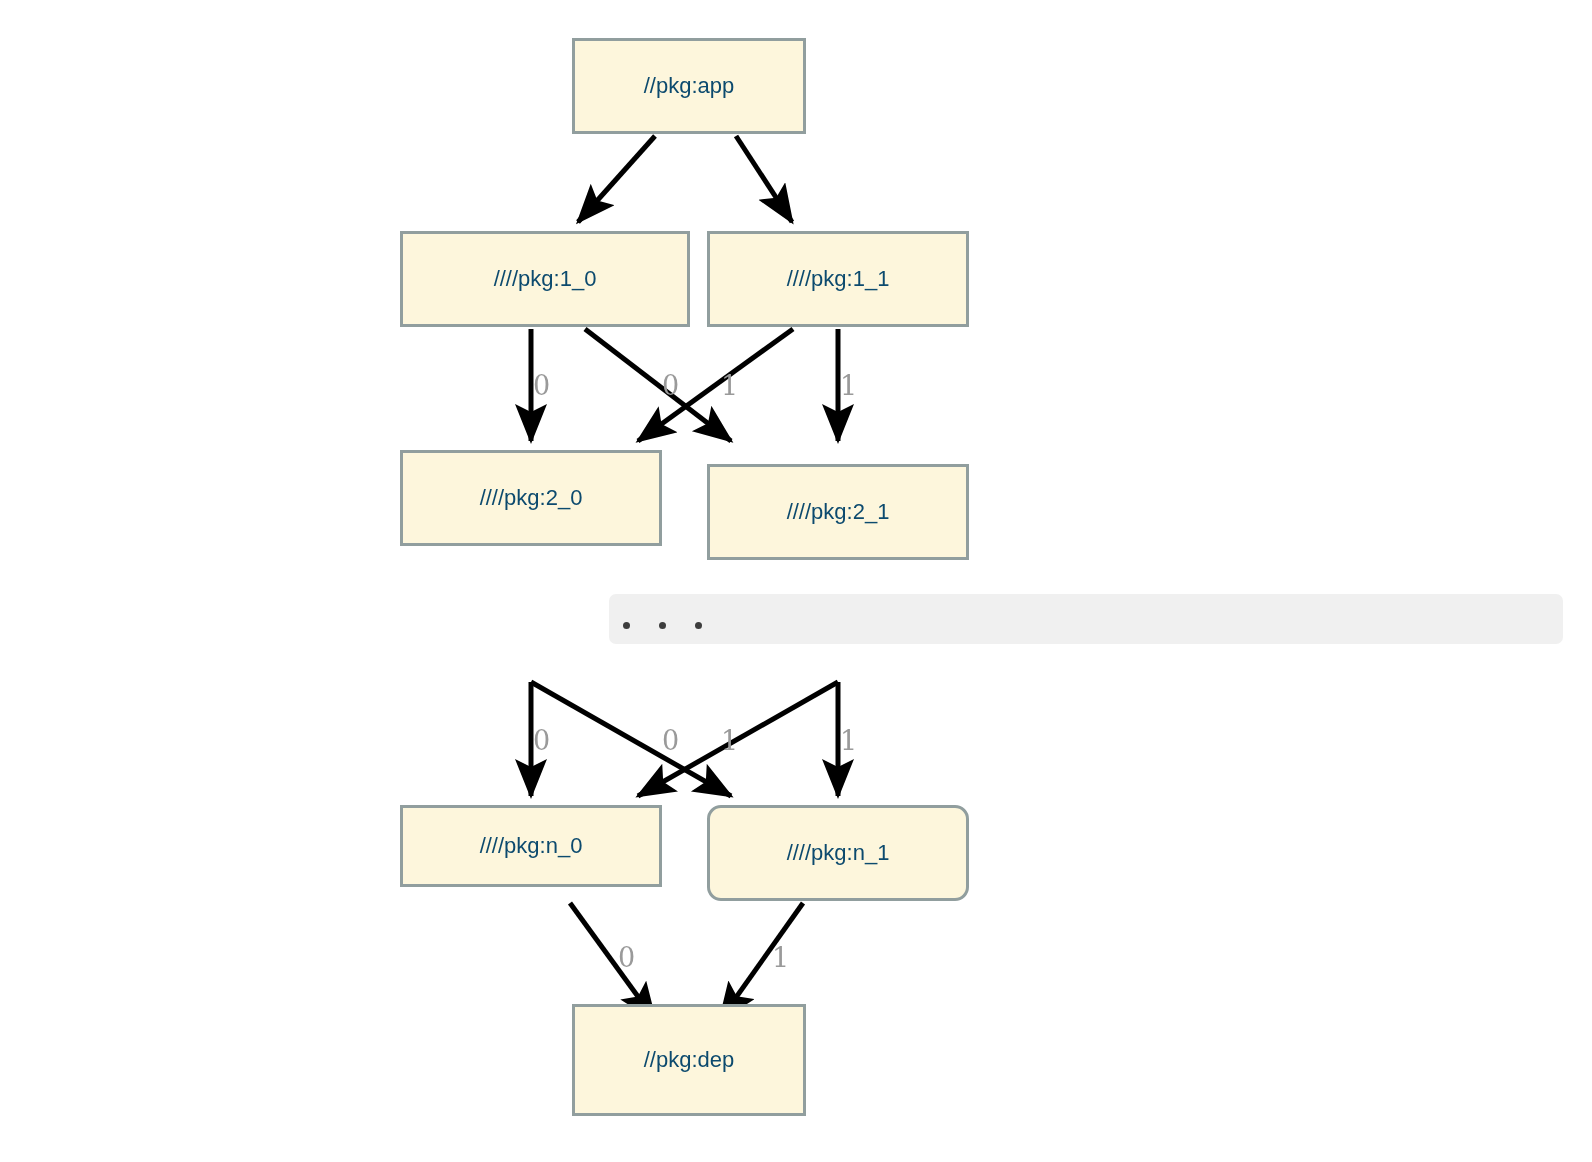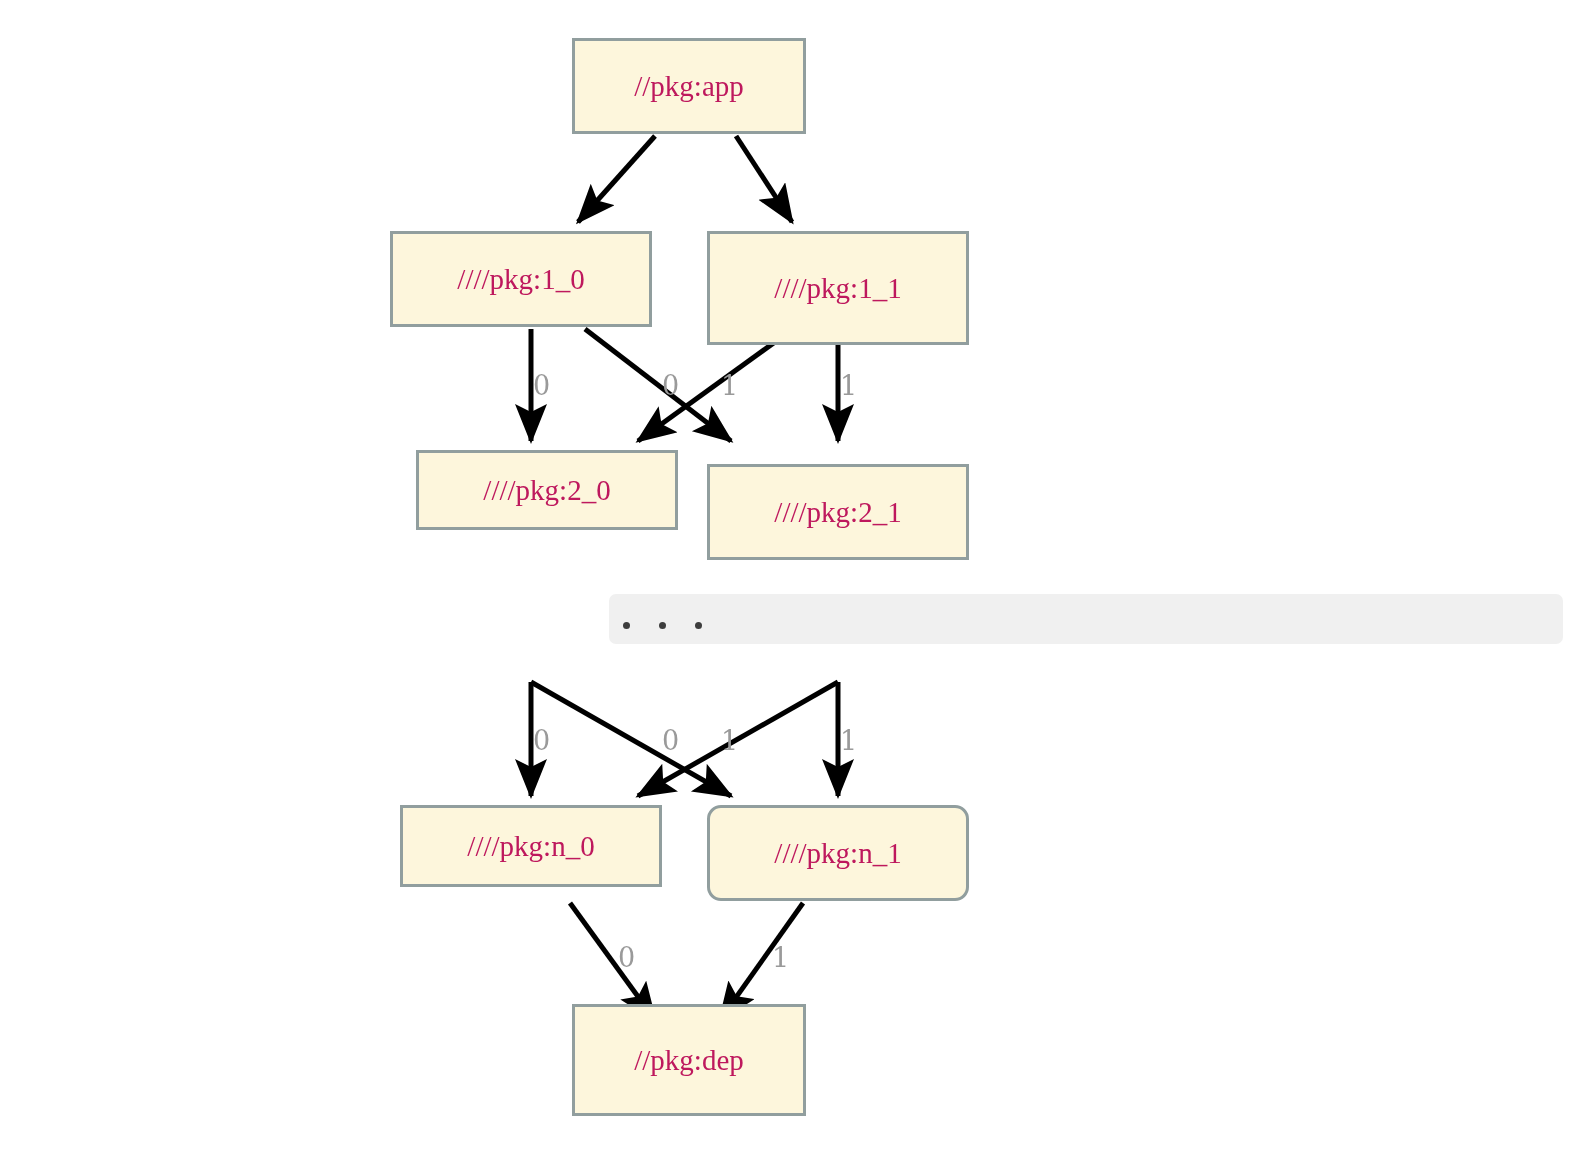--- a/index.html
+++ b/index.html
@@ -27,23 +27,23 @@
   .node-box {
     position: absolute;
     box-sizing: border-box;
     background: #fdf6dc;
     border: 3px solid #919e9e;
     display: flex;
     align-items: center;
     justify-content: center;
   }
   .node-label {
-    font-family: Liberation Serif, serif;
-    font-size: 29px;
-    color: #be185d;
+    font-family: Liberation Sans, sans-serif;
+    font-size: 22px;
+    color: #0c4a6e;
     letter-spacing: 0px;
     white-space: nowrap;
   }
   .edge-label {
     position: absolute;
     font-family: "DejaVu Serif", serif;
     font-size: 27px;
     color: #9a9a9a;
     white-space: nowrap;
   }
@@ -100,29 +100,29 @@
 
     <line x1="570" y1="903" x2="655" y2="1020" stroke="#000" stroke-width="5" marker-end="url(#arrowhead)"></line>
 
     <line x1="803" y1="903" x2="720" y2="1020" stroke="#000" stroke-width="5" marker-end="url(#arrowhead)"></line>
   </svg>
 
   <div class="node-box" style="left:572px; top:38px; width:234px; height:96px;">
     <span class="node-label">//pkg:app</span>
   </div>
 
-  <div class="node-box" style="left:390px; top:231px; width:262px; height:96px;">
+  <div class="node-box" style="left:400px; top:231px; width:290px; height:96px;">
     <span class="node-label">////pkg:1_0</span>
   </div>
 
-  <div class="node-box" style="left:707px; top:231px; width:262px; height:114px;">
+  <div class="node-box" style="left:707px; top:231px; width:262px; height:96px;">
     <span class="node-label">////pkg:1_1</span>
   </div>
 
-  <div class="node-box" style="left:400px; top:450px; width:262px; height:80px;margin-left:16px;">
+  <div class="node-box" style="left:400px; top:450px; width:262px; height:96px;">
     <span class="node-label">////pkg:2_0</span>
   </div>
 
   <div class="node-box" style="left:707px; top:464px; width:262px; height:96px;">
     <span class="node-label">////pkg:2_1</span>
   </div>
 
   <div class="node-box" style="left:400px; top:805px; width:262px; height:82px;">
     <span class="node-label">////pkg:n_0</span>
   </div>

